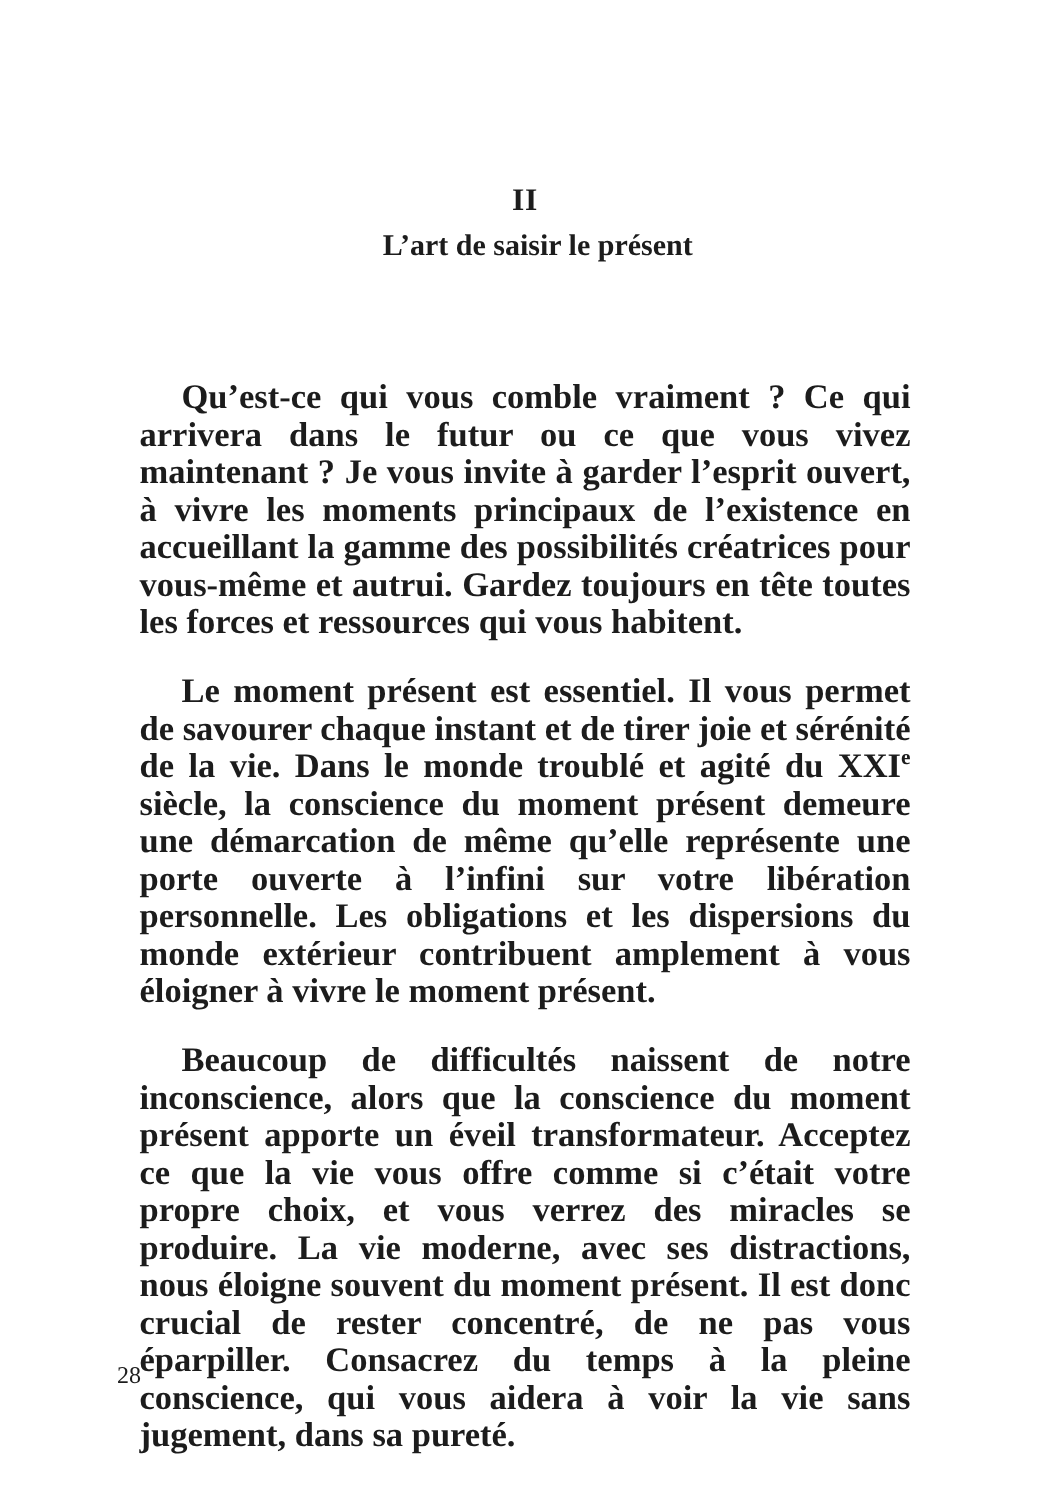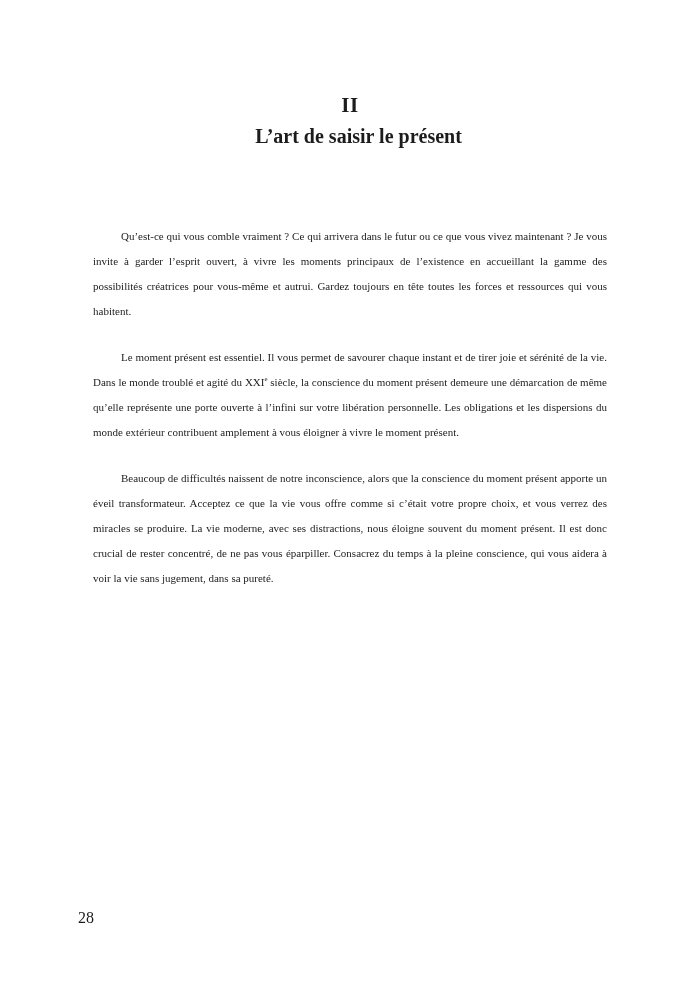--- a/index.html
+++ b/index.html
@@ -12,41 +12,42 @@
     width: 700px;
     height: 992px;
     margin: 0 auto;
     background: #ffffff;
     font-family: "Liberation Serif", "DejaVu Serif", serif;
     color: #1c1c1c;
     overflow: hidden;
     box-sizing: border-box;
   }
   .chapter-header {
-    padding-top: 92px;
+    padding-top: 120px;
     text-align: center;
   }
   .chapter-number {
     font-weight: bold;
     font-size: 21px;
     line-height: 26px;
     letter-spacing: 0.5px;
   }
   .chapter-title {
     font-weight: bold;
     font-size: 20px;
     line-height: 28px;
     margin: 4px 0 0 17px;
   }
   .body-text {
     width: 514px;
     margin: 74px auto 0 auto;
-    font-size: 11px;
+    font-size: 23px;
     line-height: 25px;
     text-align: justify;
+    font-weight: bold;
   }
   .body-text p {
     margin: 0 0 21px 0;
     text-indent: 28px;
   }
   .body-text p:last-child {
     margin-bottom: 16px;
   }
   sup {
     font-size: 0.62em;

